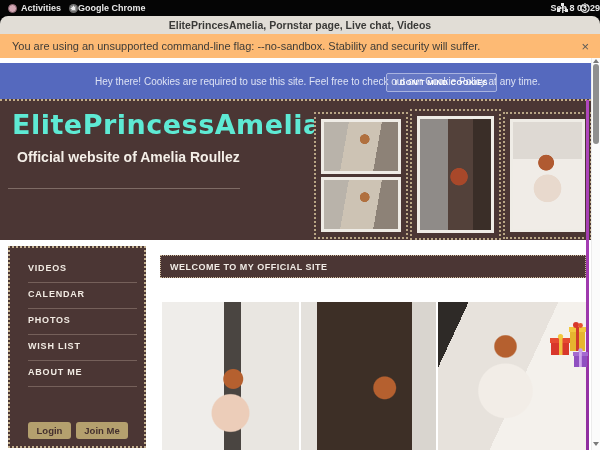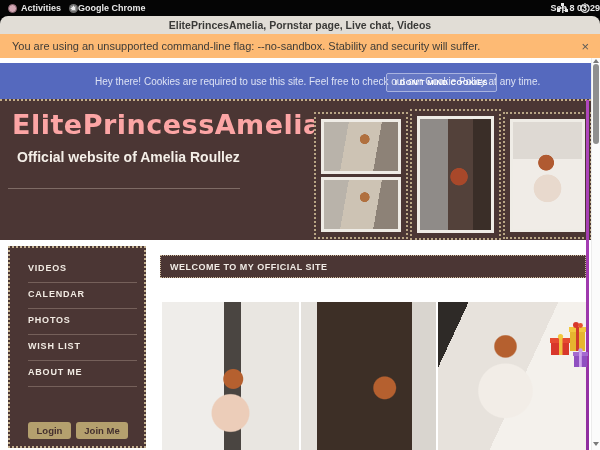--- a/index.html
+++ b/index.html
@@ -53,21 +53,21 @@
     color:#ffffff;font-size:7.5px;font-weight:bold;letter-spacing:0.4px;
     display:flex;align-items:center;
   }
   
   .site-header{
     position:absolute;left:0;top:41px;width:591px;height:141px;background:#4b3634;
     border-top:2px dotted #c4ae89;box-sizing:border-box;
   }
   .logo{
     position:absolute;left:12px;top:8px;font-family:"DejaVu Sans",sans-serif;
-    font-size:27px;font-weight:bold;color:#fca5a5;letter-spacing:0.5px;
+    font-size:27px;font-weight:bold;color:#5eead4;letter-spacing:0.5px;
   }
   .tagline{
     position:absolute;left:17px;top:48px;font-size:14px;font-weight:bold;color:#f4efe8;
   }
   .hdr-divider{position:absolute;left:8px;top:87px;width:232px;height:1px;background:#7e6b65;}
   .frame{
     position:absolute;background:#4b3634;border:2px dotted #b9a685;box-sizing:border-box;
     padding:5px;
   }
   .frame .matte{border:3px solid #efece6;box-sizing:border-box;width:100%;height:100%;}

